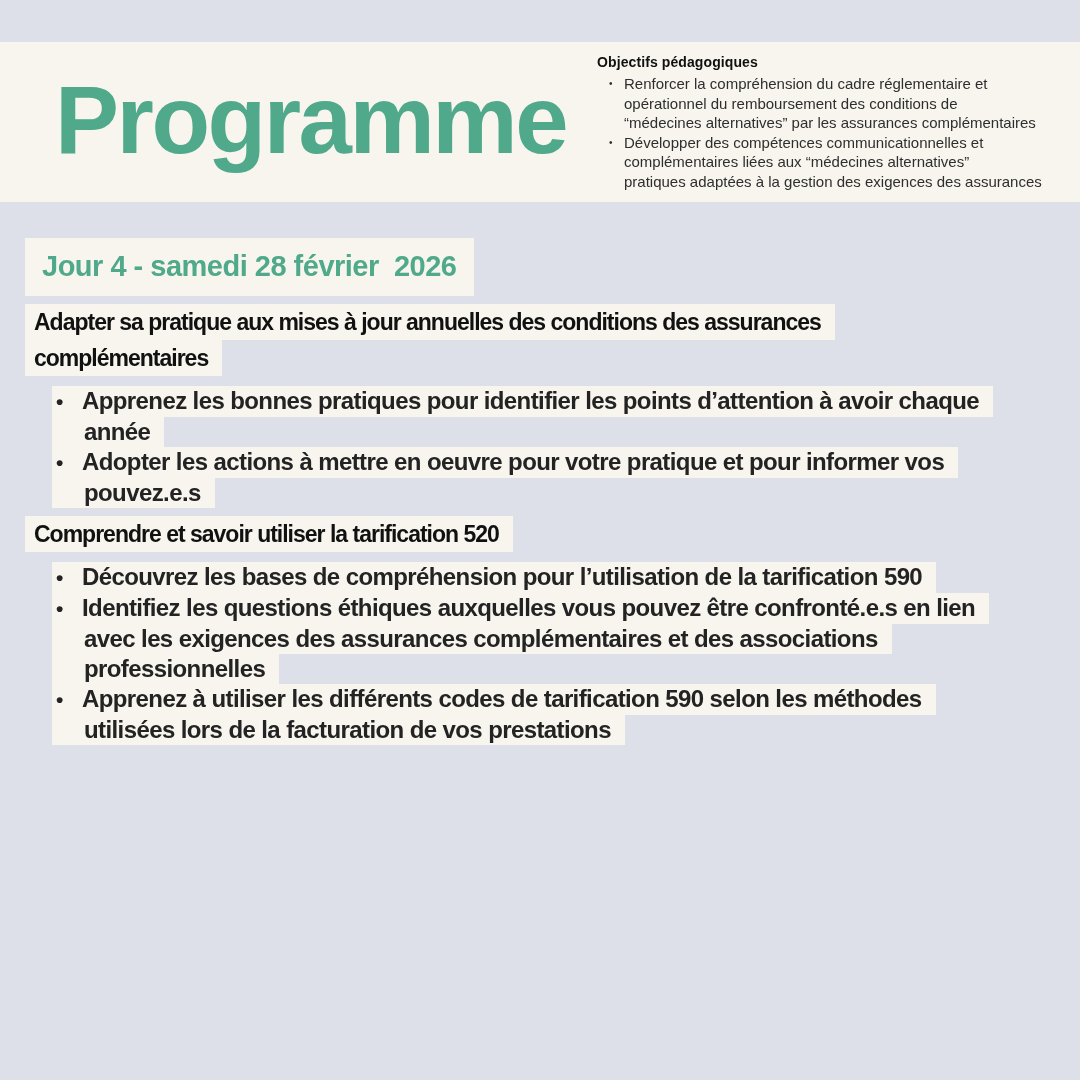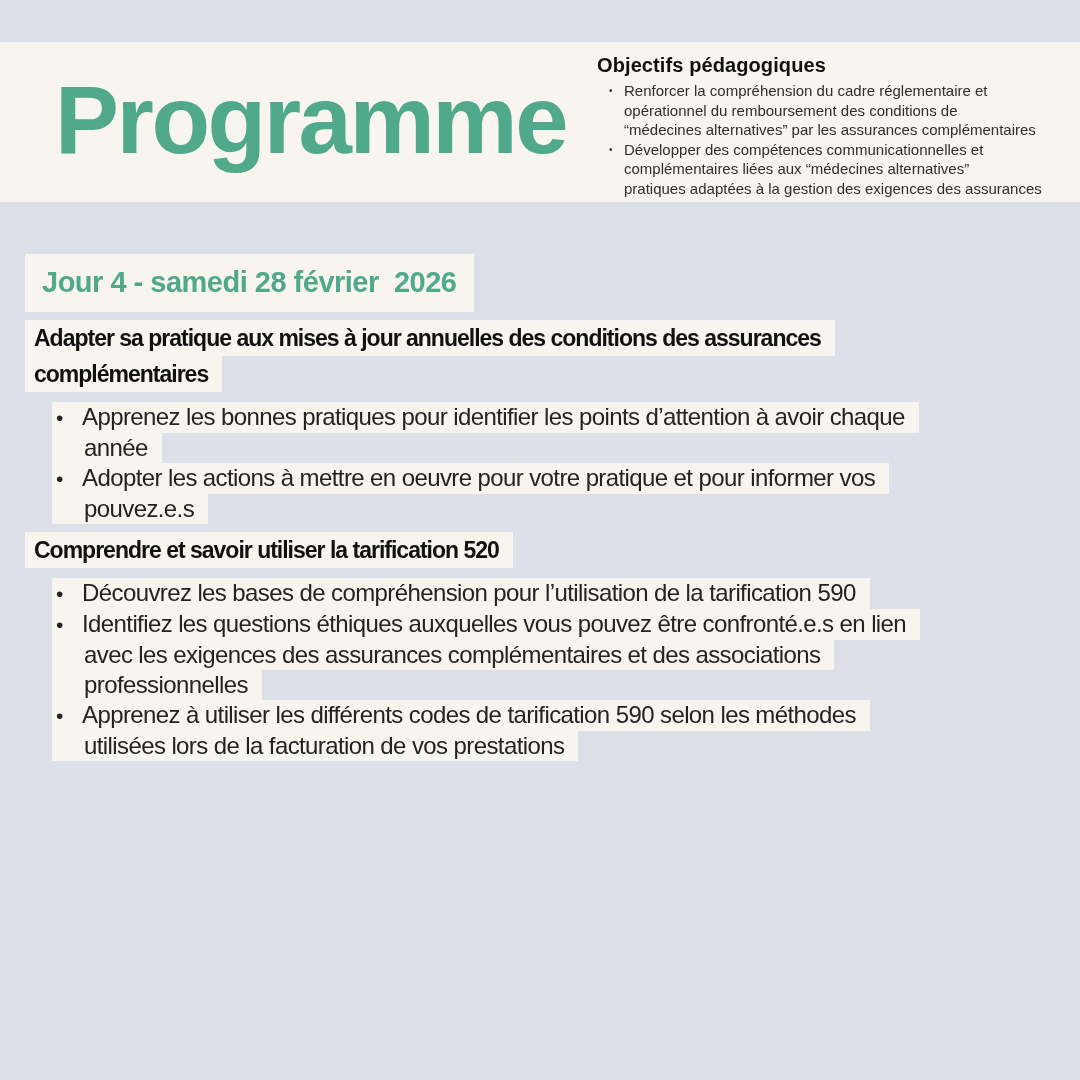--- a/index.html
+++ b/index.html
@@ -34,53 +34,53 @@
     color:var(--green);
     white-space:nowrap;
   }
   .objectives{
     position:absolute;
     left:597px;top:12px;
     width:478px;
     color:#2e2e2e;
   }
   .obj-heading{
-    font-size:20px;
+    font-size:14px;
     font-weight:bold;
     color:#101010;
     margin-bottom:4px;
     letter-spacing:0.1px;
   }
   .obj-list{list-style:none;}
   .obj-item{display:flex;align-items:flex-start;}
   .obj-dot{
     flex:0 0 15px;
     margin-left:12px;
     font-size:10px;
     line-height:19.5px;
     color:#2e2e2e;
   }
   .obj-text{font-size:15px;line-height:19.5px;}
   .obj-text div{white-space:nowrap;}
-  .content{padding:52px 0 0 25px;}
+  .content{padding:36px 0 0 25px;}
   .date-box{
     display:inline-block;
     background:var(--cream);
     padding:12px 18px 13px 17px;
   }
   .date-text{
     font-size:29px;
     font-weight:bold;
     letter-spacing:-0.5px;
     color:var(--green);
     white-space:pre-wrap;
   }
   .section{margin-top:8px;}
   .h-line{line-height:0;}
-  .hl{background:var(--cream);}
+  .hl{background:var(--cream);font-weight:bold;}
   .hl-h{
     display:inline-block;
     font-size:23px;
     font-weight:bold;
     letter-spacing:-1px;
     color:var(--ink);
     line-height:30px;
     padding:3px 14px 3px 9px;
     white-space:nowrap;
   }

